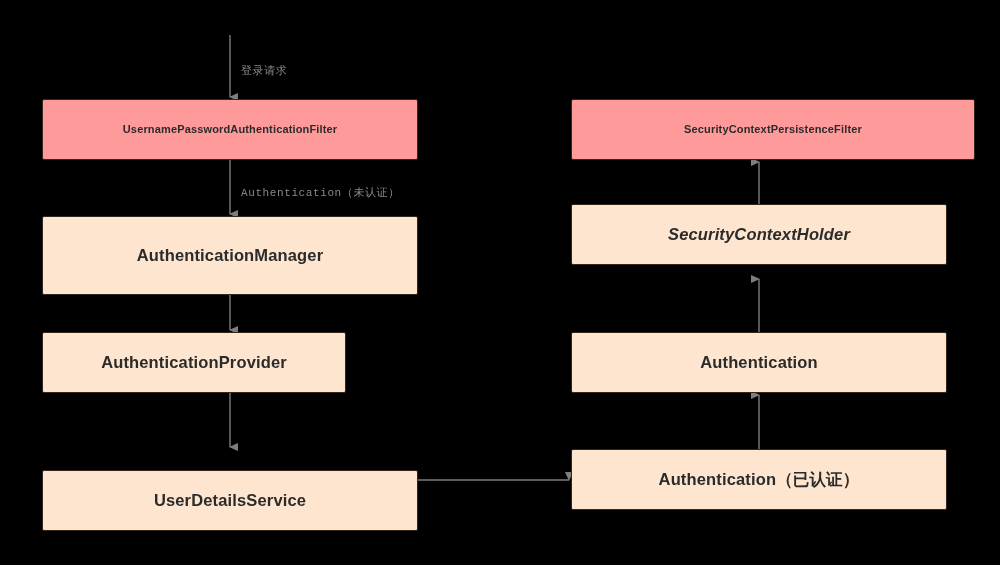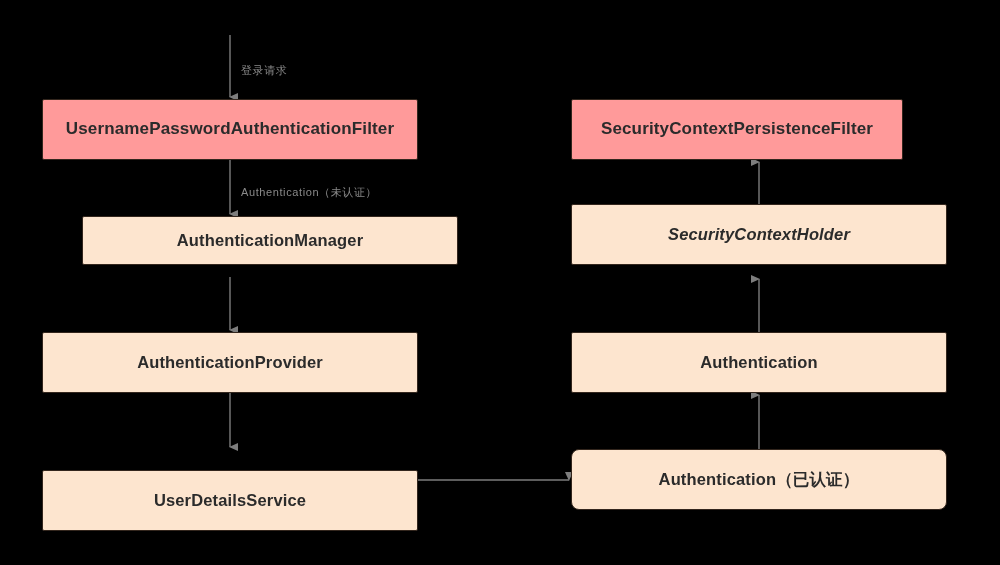--- a/index.html
+++ b/index.html
@@ -42,32 +42,32 @@
     font-size: 16.5px;
     color: #2b2b2b;
     letter-spacing: 0.15px;
     line-height: 1.2;
     white-space: nowrap;
   }
   .node.filter {
     background: #ff9a9a;
   }
   .node.filter .node-label {
-    font-size: 17px;
+    font-size: 11px;
   }
   .node.plain {
     background: #fde5cf;
   }
   .edge-label {
     position: absolute;
     color: #8a8a8a;
     font-size: 11px;
     letter-spacing: 0.6px;
     white-space: nowrap;
-    font-family: Liberation Sans, sans-serif;
+    font-family: Liberation Mono, monospace;
   }
   .edge-label.cjk {
     font-size: 11px;
   }
 </style>
 </head>
 <body>
 
 <div id="canvas">
 
@@ -102,41 +102,41 @@
   </svg>
 
   <div class="edge-label cjk" style="left:241px; top:63px;">登录请求</div>
 
   <div class="edge-label" style="left:241px; top:185px;">Authentication（未认证）</div>
 
   <div class="node filter" style="left:42px; top:99px; width:376px; height:61px;">
     <span class="node-label">UsernamePasswordAuthenticationFilter</span>
   </div>
 
-  <div class="node plain" style="left:42px; top:216px; width:376px; height:49px;margin-left:40px;">
+  <div class="node plain" style="left:42px; top:216px; width:376px; height:79px;">
     <span class="node-label">AuthenticationManager</span>
   </div>
 
-  <div class="node plain" style="left:42px; top:332px; width:376px; height:61px;">
+  <div class="node plain" style="left:42px; top:332px; width:304px; height:61px;">
     <span class="node-label">AuthenticationProvider</span>
   </div>
 
   <div class="node plain" style="left:42px; top:449px; width:376px; height:61px;margin-top:21px;">
     <span class="node-label">UserDetailsService</span>
   </div>
 
-  <div class="node filter" style="left:571px; top:99px; width:332px; height:61px;">
+  <div class="node filter" style="left:571px; top:99px; width:404px; height:61px;">
     <span class="node-label">SecurityContextPersistenceFilter</span>
   </div>
 
   <div class="node plain" style="left:571px; top:204px; width:376px; height:61px;font-style:italic;">
     <span class="node-label">SecurityContextHolder</span>
   </div>
 
   <div class="node plain" style="left:571px; top:332px; width:376px; height:61px;">
     <span class="node-label">Authentication</span>
   </div>
 
-  <div class="node plain" style="left:571px; top:449px; width:376px; height:61px;border-radius:8px;">
+  <div class="node plain" style="left:571px; top:449px; width:376px; height:61px;">
     <span class="node-label">Authentication（已认证）</span>
   </div>
 
 </div>
 
 </body></html>

